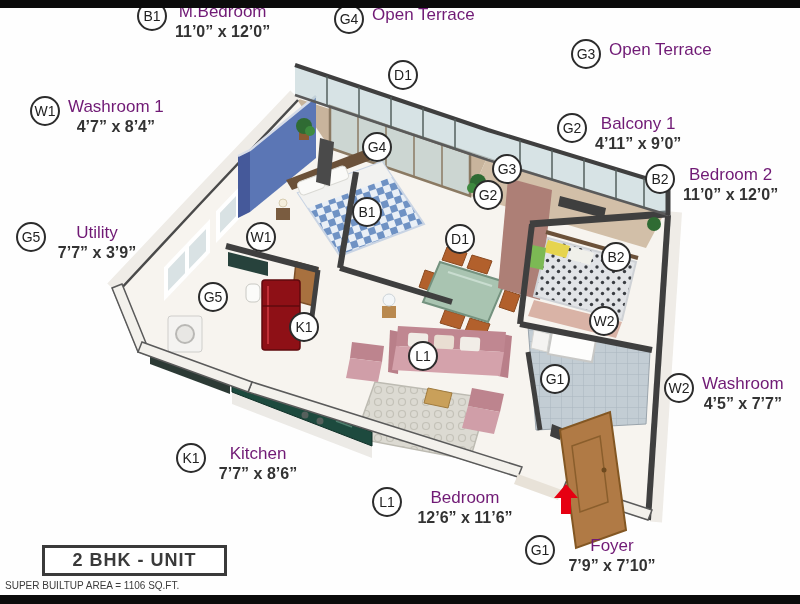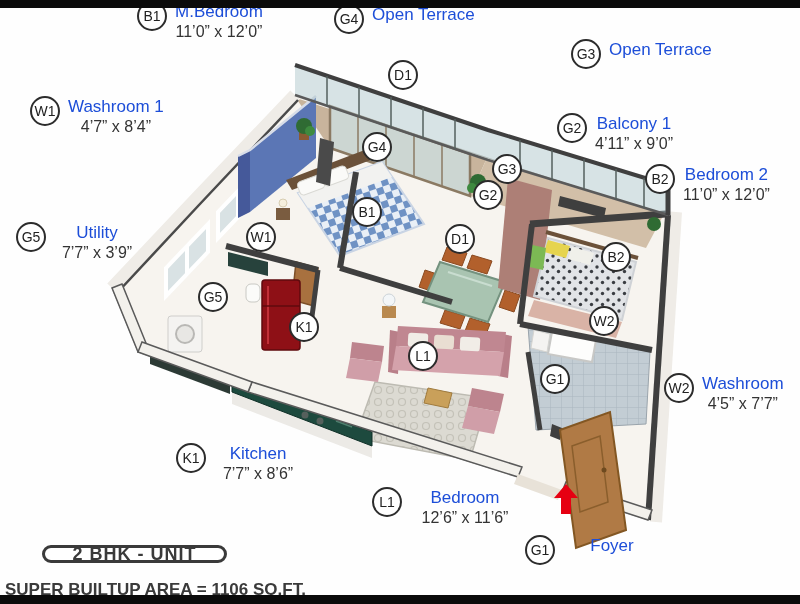--- a/index.html
+++ b/index.html
@@ -8,31 +8,31 @@
   .bar{position:absolute;left:0;width:800px;background:#0b0b0b;}
   #bar-top{top:0;height:8px;}
   #bar-bottom{top:595px;height:9px;}
   svg#plan{position:absolute;left:0;top:0;}
   
   .ann{position:absolute;display:flex;gap:8px;align-items:flex-start;white-space:nowrap;}
   .badge{width:30px;height:30px;border:2.5px solid #2c2c2c;border-radius:50%;background:#fff;
          display:flex;align-items:center;justify-content:center;font-size:14px;font-weight:500;
          color:#222;box-sizing:border-box;flex:0 0 auto;}
   .txt{text-align:center;}
-  .nm{font-size:17px;line-height:21px;color:#1d4ed8;}
-  .dm{font-size:16px;line-height:20px;color:#333;}
+  .nm{font-size:17px;line-height:21px;color:#701a75;}
+  .dm{font-size:16px;line-height:20px;color:#333;font-weight:bold;}
   
   .marker{position:absolute;width:30px;height:30px;border:2.5px solid #2b2b2b;border-radius:50%;
           background:#fff;display:flex;align-items:center;justify-content:center;font-size:14px;
           font-weight:500;color:#222;box-sizing:border-box;}
   
-  #unit-box{position:absolute;left:42px;top:545px;width:185px;height:18px;border:3px solid #3a3a3a;
-            border-radius:10px;background:#fff;display:flex;align-items:center;justify-content:center;
+  #unit-box{position:absolute;left:42px;top:545px;width:185px;height:31px;border:3px solid #3a3a3a;
+            border-radius:0;background:#fff;display:flex;align-items:center;justify-content:center;
             font-size:18px;font-weight:700;color:#3a3a3a;letter-spacing:1px;box-sizing:border-box;}
-  #area-note{position:absolute;left:5px;top:580px;font-size:17px;font-weight:700;color:#3a3a3a;}
+  #area-note{position:absolute;left:5px;top:580px;font-size:10px;font-weight:400;color:#3a3a3a;}
 </style>
 </head>
 <body>
 
 <div id="stage">
 
   <svg id="plan" width="800" height="604" viewBox="0 0 800 604">
     <defs>
       <pattern id="chk" width="14" height="14" patternUnits="userSpaceOnUse" patternTransform="rotate(-19)">
         <rect width="14" height="14" fill="#6f92c4"></rect>
@@ -316,20 +316,21 @@
     <div class="badge">L1</div>
     <div class="txt" style="min-width:110px">
         <div class="nm">Bedroom</div>
       <div class="dm">12’6” x 11’6”</div>
       </div>
   </div>
   <div class="ann" style="left:525px;top:535px">
     <div class="badge">G1</div>
     <div class="txt" style="min-width:98px">
         <div class="nm">Foyer</div>
+      <div class="dm">7’9” x 7’10”</div>
       </div>
   </div>
 
   <div id="unit-box">2 BHK - UNIT</div>
   <div id="area-note">SUPER BUILTUP AREA = 1106 SQ.FT.</div>
 
   <div class="bar" id="bar-top"></div>
   <div class="bar" id="bar-bottom"></div>
 </div>
 

